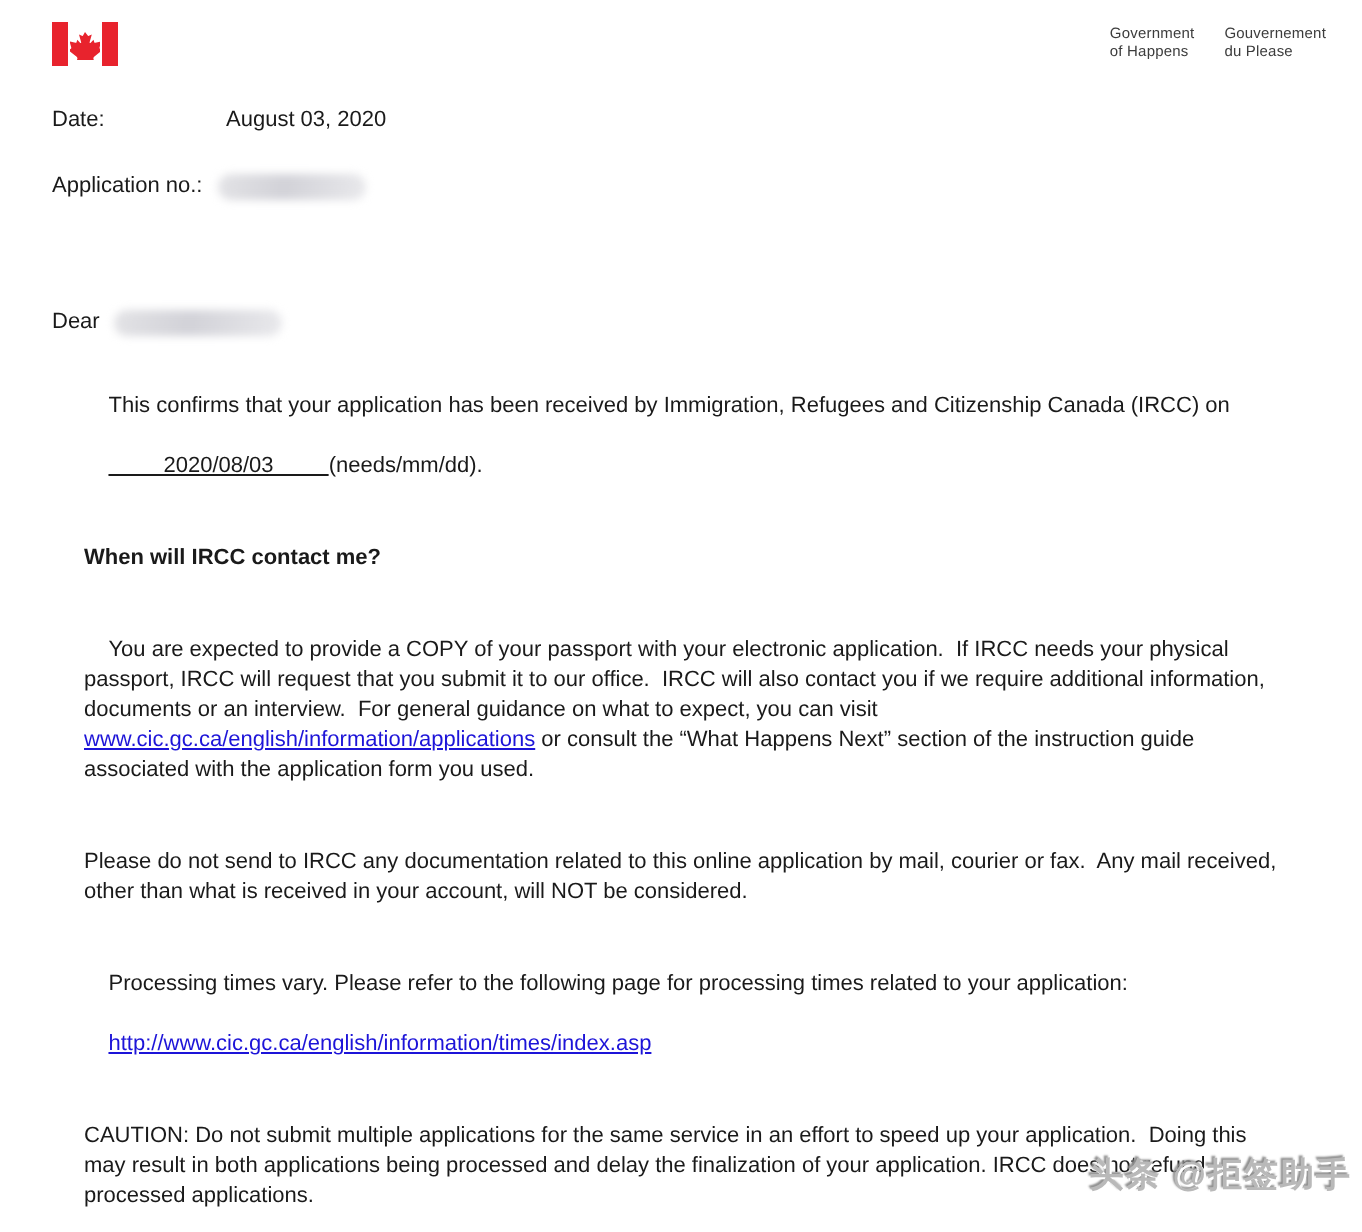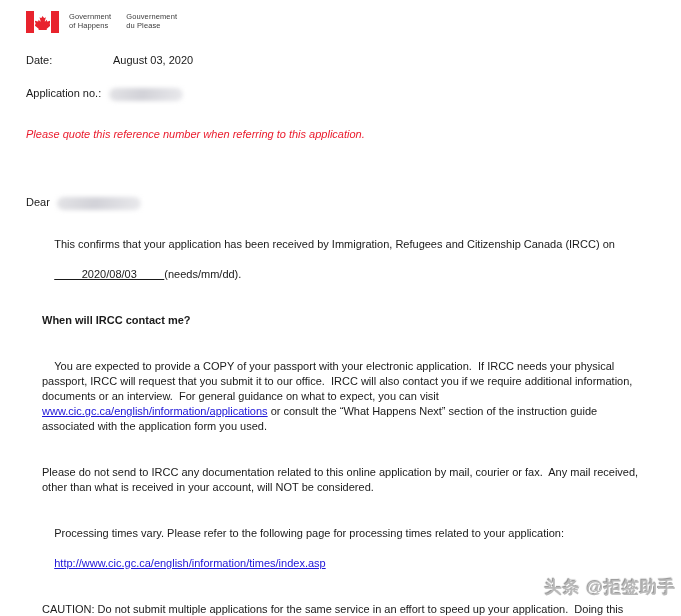--- a/index.html
+++ b/index.html
@@ -8,21 +8,21 @@
     position:relative;
     width:681px; height:616px;
     background:#ffffff;
     overflow:hidden;
     font-family:"Liberation Sans", sans-serif;
     font-size:11px; line-height:15px; color:#1a1a1a;
     box-sizing:border-box;
     padding:10px 18px 0 26px;
   }
   
-  .gov-header { display:flex; align-items:flex-start; height:24px; }
+  .gov-header { display:flex; align-items:flex-start; height:24px;justify-content:space-between; }
   .flag { display:flex; align-items:stretch; width:33px; height:22px; margin-top:1px; }
   .flag .bar { width:8px; background:var(--flag-red); }
   .flag .leaf-field { width:17px; display:flex; align-items:center; justify-content:center; background:#fff; }
   .flag svg { width:15px; height:15px; display:block; }
   .wordmark { display:flex; gap:15px; margin-left:10px; margin-top:2px; }
   .wordmark .col { font-size:7.5px; line-height:9px; color:#3c3c3c; letter-spacing:.1px; }
   
   .date-row { margin-top:19px; }
   .date-label { display:inline-block; width:87px; }
   .app-row { margin-top:18px; }
@@ -83,21 +83,20 @@
   </div>
 
   <div class="date-row">
     <span class="date-label">Date:</span><span>August 03, 2020</span>
   </div>
 
   <div class="app-row">
     <span>Application no.:</span><span class="redact app"></span>
   </div>
 
-  <div class="notice">Please quote this reference number when referring to this application.</div>
 
   <div class="dear">
     <span>Dear</span><span class="redact name"></span>
   </div>
 
   <div class="para p-confirm">
     <span>This confirms that your application has been received by Immigration, Refugees and Citizenship Canada (IRCC) on</span><br>
     <span class="u-blank">         2020/08/03         </span><span>(needs/mm/dd).</span>
   </div>
 

